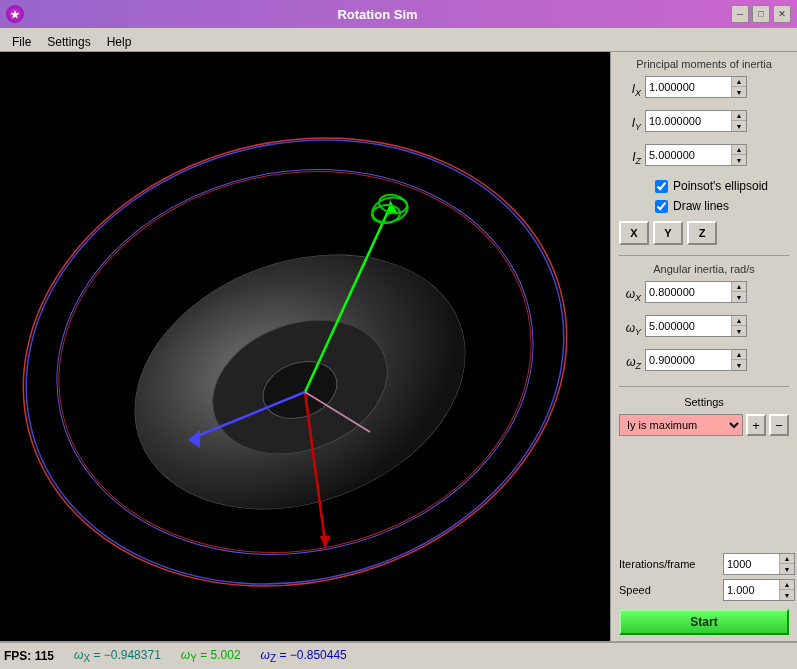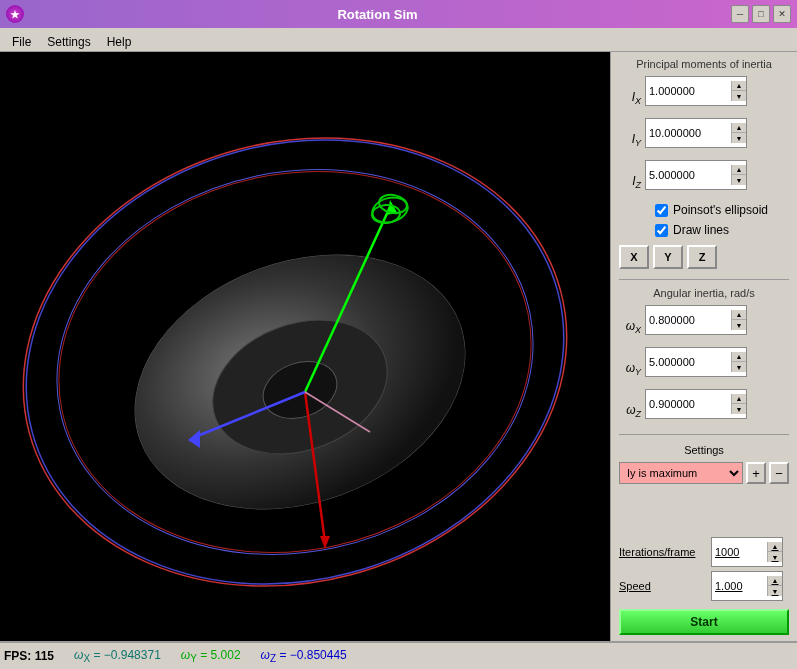--- a/index.html
+++ b/index.html
@@ -104,21 +104,21 @@
       font-size: 12px;
       min-width: 22px;
       text-align: right;
     }
     .param-label sub { font-size: 9px; }
     .spin-input {
       display: flex;
       align-items: center;
       border: 1px solid #888;
       background: white;
-      height: 30px;
+      height: 22px;
     }
     .spin-input input {
       width: 85px;
       height: 20px;
       border: none;
       outline: none;
       background: white;
       font-size: 11px;
       padding: 0 3px;
       text-align: left;
@@ -201,22 +201,21 @@
       border-right-color: #888;
       cursor: pointer;
       font-size: 13px;
       display: flex; align-items: center; justify-content: center;
       padding: 0;
     }
     .spacer { flex: 1; }
     .iterations-row {
       display: flex;
       align-items: center;
-      gap: 2px;
-      text-decoration: underline;
+      gap: 14px;
     }
     .iter-label { font-size: 11px; min-width: 90px; }
     .speed-label { font-size: 11px; min-width: 90px; }
     .start-btn {
       width: 100%;
       height: 26px;
       background: linear-gradient(to bottom, #66ff66, #33cc33);
       border: 2px solid #009900;
       border-top-color: #99ff99;
       border-left-color: #99ff99;

